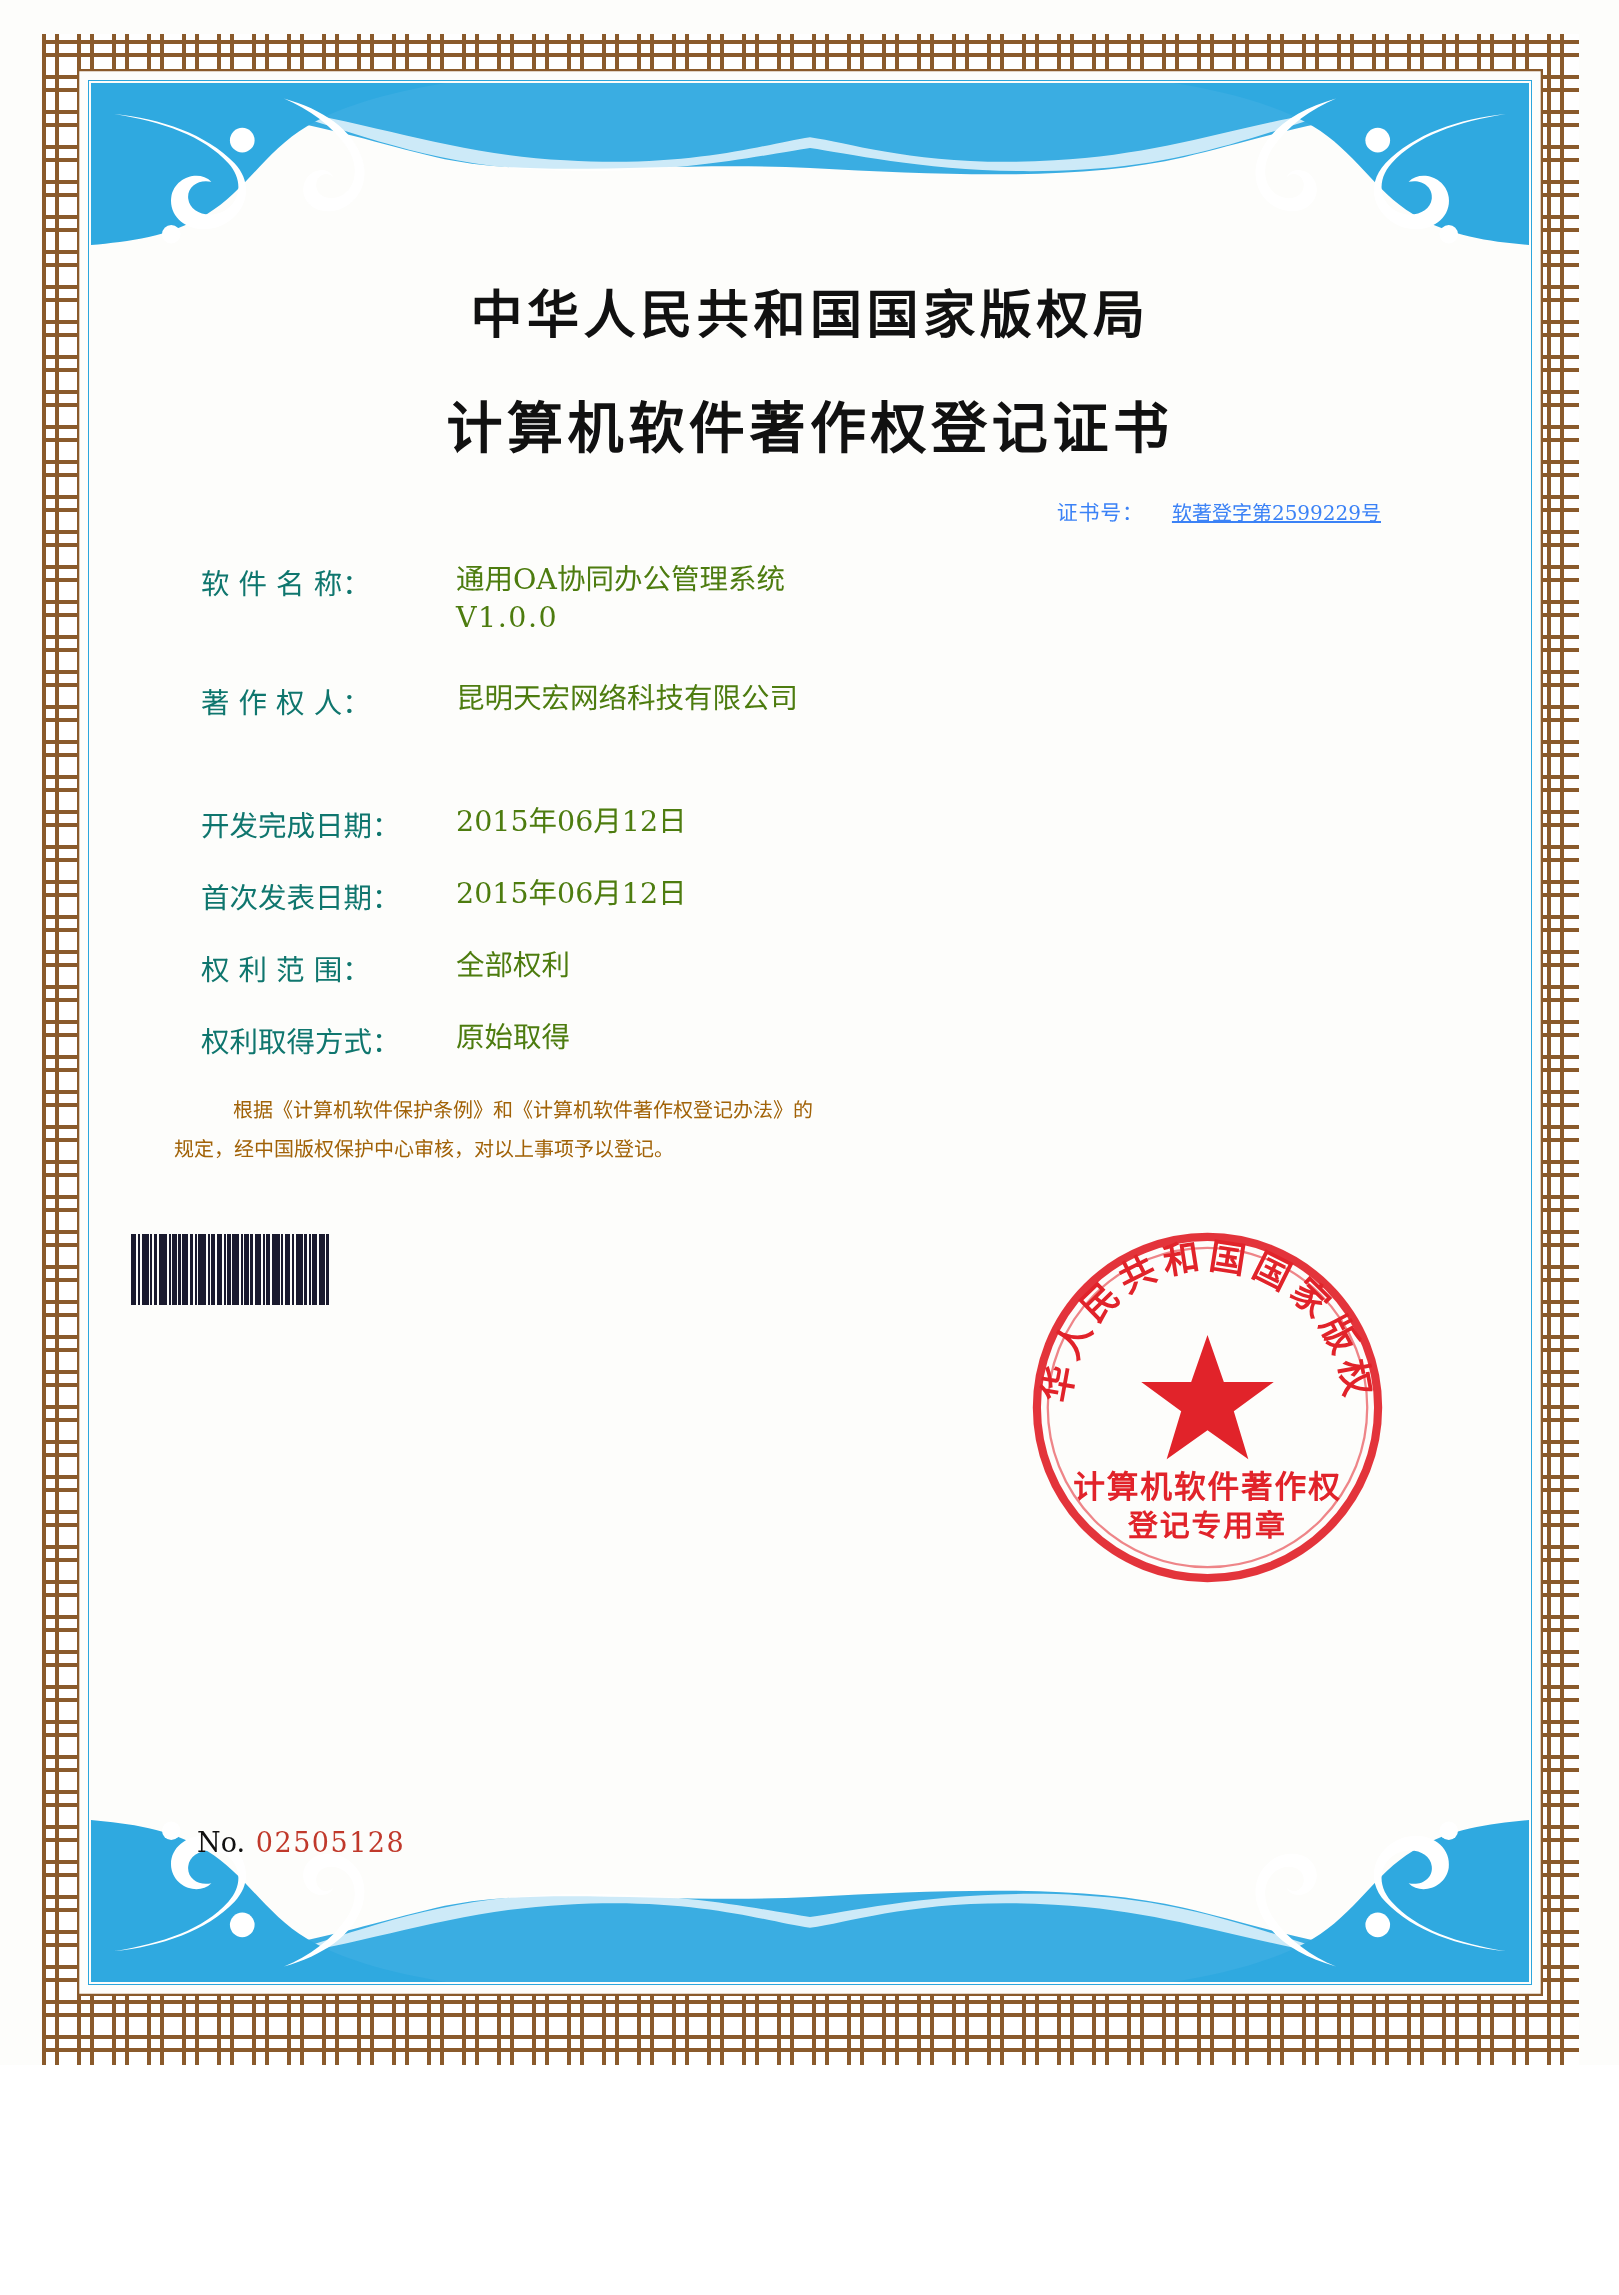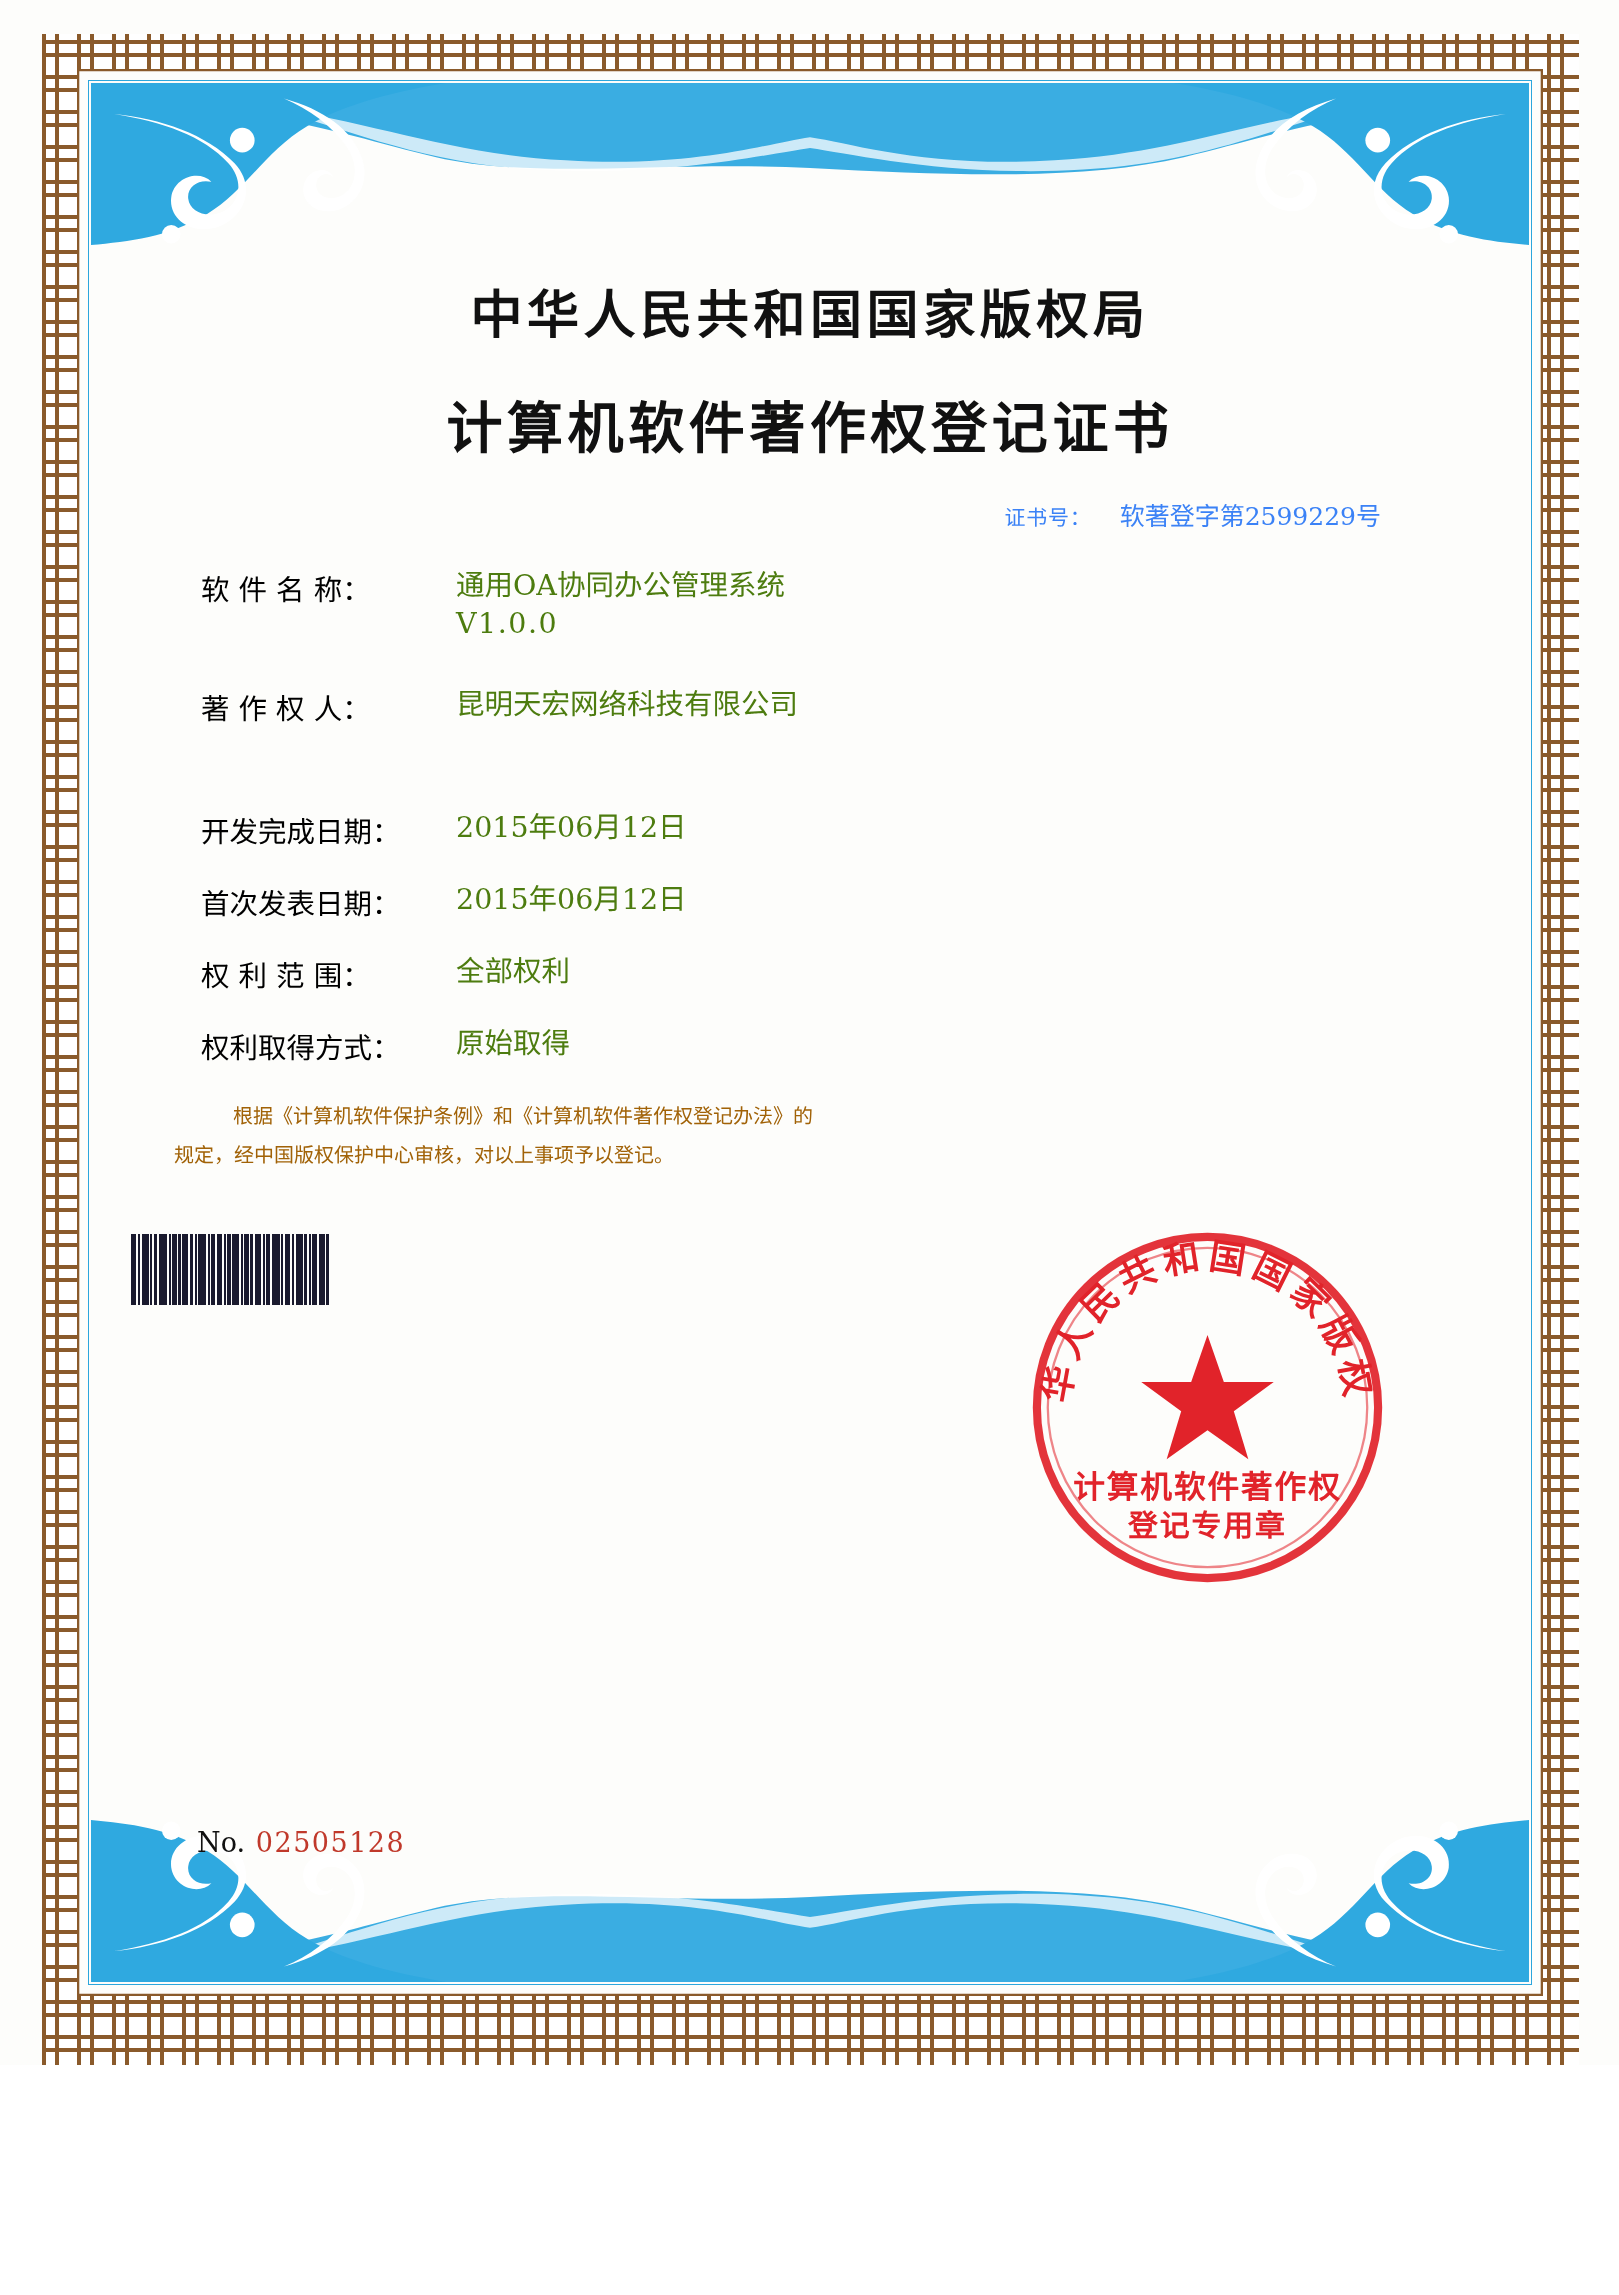--- a/index.html
+++ b/index.html
@@ -133,38 +133,39 @@
     margin-top: 32px;
     padding-right: 123px;
     font-family: "DejaVu Serif", serif;
     color: #3b82f6;
   }
   .cert-no-label {
     font-size: 21px;
     letter-spacing: 0.8px;
   }
   .cert-no-value {
-    font-size: 25px;
+    font-size: 20px;
     margin-left: 28px;
     letter-spacing: 0px;
+    text-decoration: underline;
   }
 
   .fields {
     margin-top: 35px;
     padding-left: 85px;
   }
   .field-row {
     display: flex;
     align-items: flex-start;
     margin-bottom: 31px;
   }
   .field-label {
     font-family: "DejaVu Serif", serif;
     font-size: 28.5px;
-    color: #000000;
+    color: #0f766e;
     width: 255px;
     flex: 0 0 255px;
     letter-spacing: 0px;
     white-space: nowrap;
   }
   .field-value {
     font-family: "DejaVu Serif", serif;
     font-size: 28.5px;
     color: #4d7c0f;
     line-height: 1.35;

